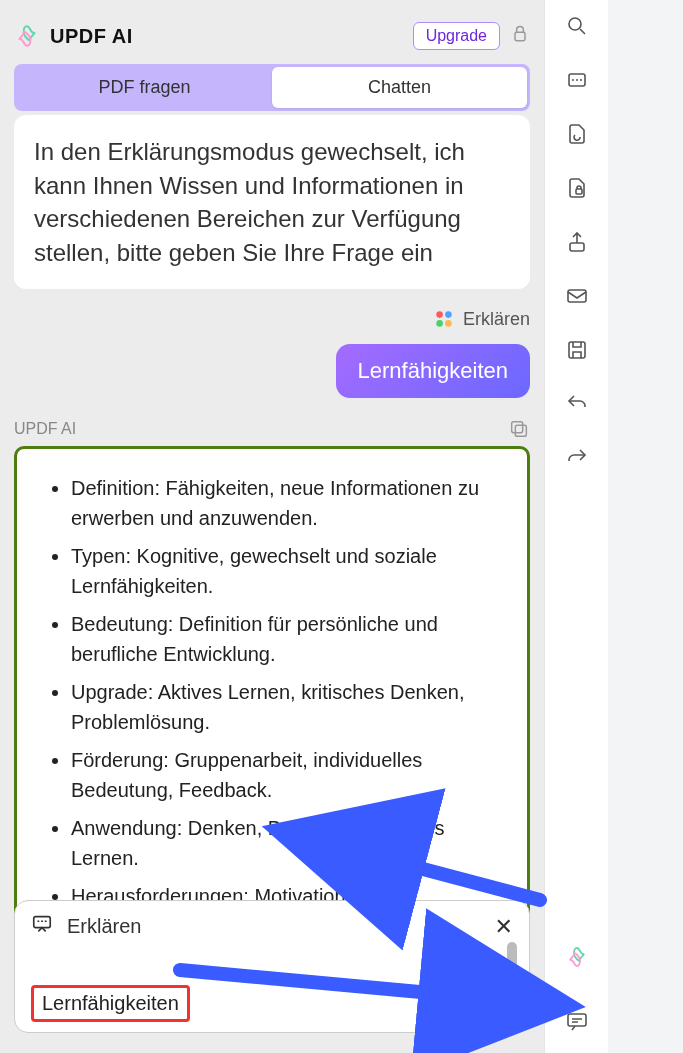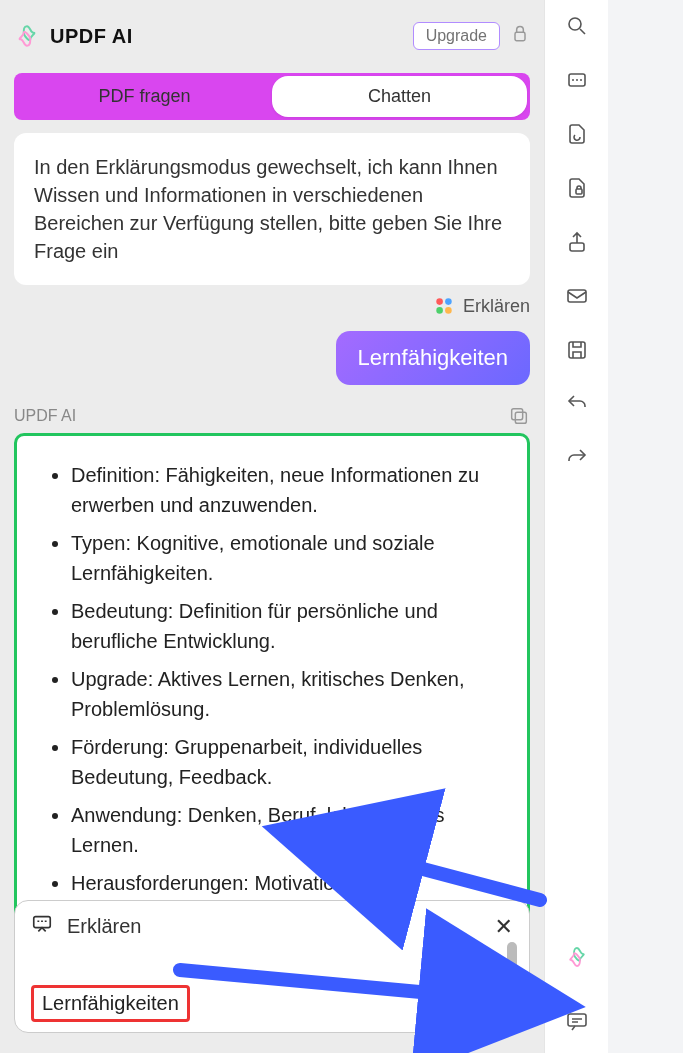--- a/index.html
+++ b/index.html
@@ -17,48 +17,48 @@
   .sidebar svg { width:24px; height:24px; stroke:#555; fill:none; stroke-width:1.6;}
   .sidebar .logo svg{ stroke:none;}
   .sidebar .chat-icon svg{stroke:#555;}
 
   
   .header { display:flex; align-items:center; padding:22px 14px 10px 14px; gap:10px;}
   .updf-logo { width:26px; height:26px; }
   .title { font-weight:700; font-size:20px; letter-spacing:0.5px; color:#111;}
   .spacer{flex:1;}
   .upgrade-btn{
-    border:1px solid #b18cff; color:#737373; background:#fff;
+    border:1px solid #b18cff; color:#6d28d9; background:#fff;
     padding:4px 12px; border-radius:6px; font-size:16px; cursor:pointer;
   }
   .lock-icon{ width:20px; height:24px; color:#888;}
 
   
-  .tabs{ display:flex; margin:13px 14px; background:#d946ef; border-radius:8px; padding:3px;}
+  .tabs{ display:flex; margin:4px 14px; background:#c4b5fd; border-radius:8px; padding:3px;}
   .tab{ flex:1; text-align:center; font-size:18px; padding:10px 0; border-radius:6px; cursor:pointer; color:#333;}
-  .tab.active{ background:#fff; box-shadow:0 1px 3px rgba(0,0,0,.08);border-radius:16px;}
+  .tab.active{ background:#fff; box-shadow:0 1px 3px rgba(0,0,0,.08);}
 
   
   .chat-area{ flex:1; overflow:hidden; padding:0 14px; box-sizing:border-box; position:relative;}
   .system-msg{
-    background:#fff; border-radius:12px; padding:20px 20px; font-size:20px; line-height:1.4;
-    margin-bottom:10px; color:#333;
+    background:#fff; border-radius:12px; padding:20px 20px; font-size:24px; line-height:1.4;
+    margin-bottom:19px; color:#333;
   }
   .mode-row{ display:flex; justify-content:flex-end; align-items:center; gap:8px; font-size:18px; color:#555; margin-bottom:14px;}
   .dots-icon{width:22px;height:22px;}
   .user-bubble{
     float:right; clear:both;
     background:linear-gradient(135deg,#a46bff 0%, #6b68ff 100%);
     color:#fff; padding:14px 22px; border-radius:14px; font-size:22px;
   }
   .clearfix::after{content:"";display:block;clear:both;}
   .ai-header{display:flex; align-items:center; margin-top:20px; color:#888; font-size:16px; gap:6px;}
   .ai-header .copy{margin-left:auto; width:22px;height:22px;}
   .answer-box{
-    border:3px solid #22c55e; border-radius:10px; background:#fff;
+    border:3px solid #4d7c0f; border-radius:10px; background:#fff;
     margin-top:6px; padding:24px 28px 18px 28px; font-size:20px; line-height:1.5;
   }
   .answer-box ul{margin:0 0 16px 0; padding-left:26px;}
   .answer-box li{margin-bottom:8px;}
   .answer-actions{display:flex; justify-content:flex-end; align-items:center; gap:22px; margin-top:6px;}
   .answer-actions .sep{width:1px; height:22px; background:#ccc;}
   .act svg{width:26px;height:26px;stroke:#444;fill:none;stroke-width:1.8;}
 
   
   .input-panel{
@@ -141,21 +141,21 @@
           <svg viewBox="0 0 24 24" fill="none" stroke="#999" stroke-width="1.6">
               <rect x="8" y="8" width="12" height="12" rx="2"></rect>
               <rect x="4" y="4" width="12" height="12" rx="2"></rect>
             </svg>
         </span>
       </div>
 
       <div class="answer-box">
         <ul>
           <li>Definition: Fähigkeiten, neue Informationen zu erwerben und anzuwenden.</li>
-          <li>Typen: Kognitive, emotionale und soziale Lernfähigkeiten.</li>
+          <li>Typen: Kognitive, gewechselt und soziale Lernfähigkeiten.</li>
           <li>Bedeutung: Definition für persönliche und berufliche Entwicklung.</li>
           <li>Upgrade: Aktives Lernen, kritisches Denken, Problemlösung.</li>
           <li>Förderung: Gruppenarbeit, individuelles Bedeutung, Feedback.</li>
           <li>Anwendung: Denken, Beruf, lebenslanges Lernen.</li>
           <li>Herausforderungen: Motivation, Stressmanagement, Lernstil.</li>
         </ul>
         <div class="answer-actions">
           <span class="act"><svg viewBox="0 0 24 24">
                 <path d="M14 4h6v6M20 4l-9 9"></path>
                 <path d="M20 14v5a1 1 0 01-1 1H5a1 1 0 01-1-1V5a1 1 0 011-1h5"></path>

